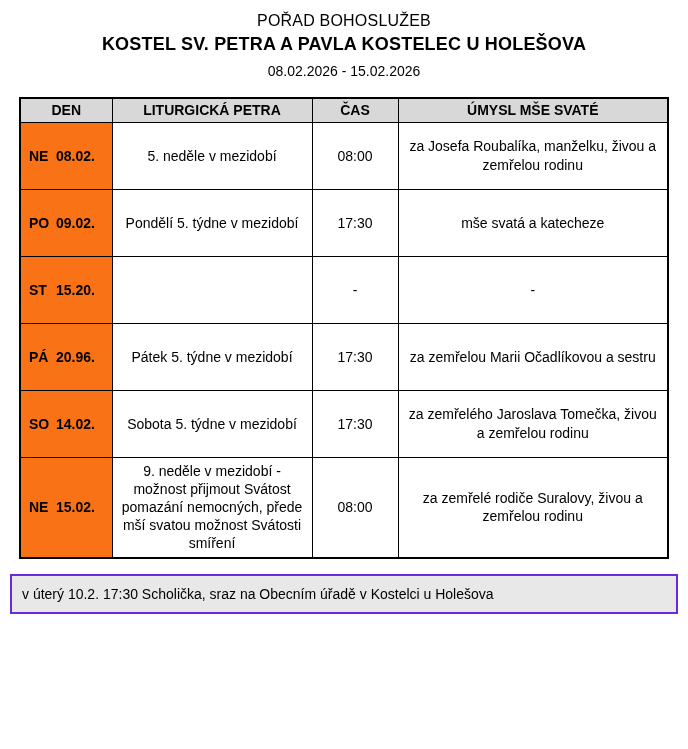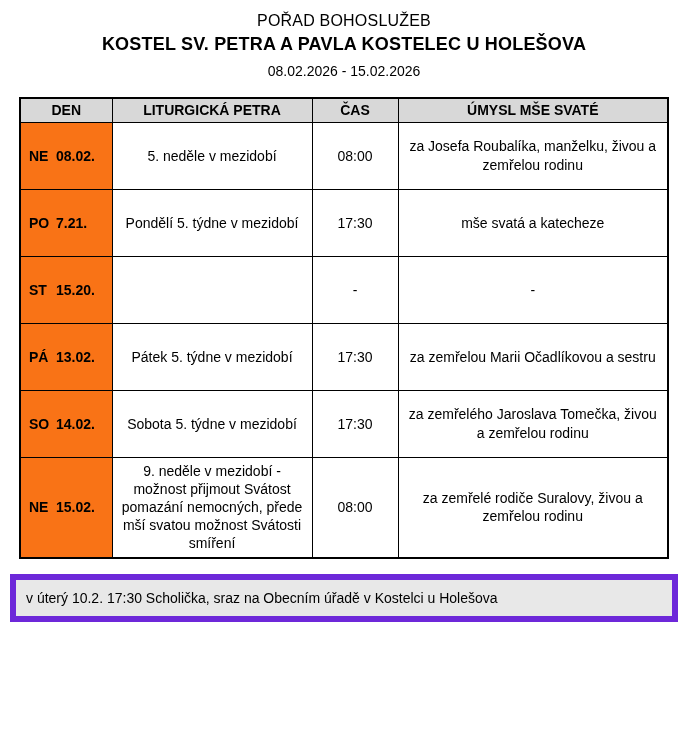--- a/index.html
+++ b/index.html
@@ -56,21 +56,21 @@
     font-weight: 700;
     text-align: left;
     white-space: nowrap;
   }
   .day-abbr { display: inline-block; min-width: 27px; }
 
   .footer-note {
     width: 668px;
     margin: 15px auto 7px;
     background: #e8e8e8;
-    border: 6px solid #6d28d9;
+    border: 2px solid #6d28d9;
     padding: 9px 10px;
     font-size: 14px;
     line-height: 1.3;
   }
 </style>
 </head>
 <body>
 
 <div class="page">
 
@@ -96,33 +96,33 @@
       </tr>
     </thead>
     <tbody>
       <tr>
         <td class="day-cell"><span class="day-abbr">NE</span><span>08.02.</span></td>
         <td>5. neděle v mezidobí</td>
         <td>08:00</td>
         <td>za Josefa Roubalíka, manželku, živou a zemřelou rodinu</td>
       </tr>
       <tr>
-        <td class="day-cell"><span class="day-abbr">PO</span><span>7.21.</span></td>
+        <td class="day-cell"><span class="day-abbr">PO</span><span>09.02.</span></td>
         <td>Pondělí 5. týdne v mezidobí</td>
         <td>17:30</td>
         <td>mše svatá a katecheze</td>
       </tr>
       <tr>
         <td class="day-cell"><span class="day-abbr">ST</span><span>15.20.</span></td>
         <td></td>
         <td>-</td>
         <td>-</td>
       </tr>
       <tr>
-        <td class="day-cell"><span class="day-abbr">PÁ</span><span>13.02.</span></td>
+        <td class="day-cell"><span class="day-abbr">PÁ</span><span>20.96.</span></td>
         <td>Pátek 5. týdne v mezidobí</td>
         <td>17:30</td>
         <td>za zemřelou Marii Očadlíkovou a sestru</td>
       </tr>
       <tr>
         <td class="day-cell"><span class="day-abbr">SO</span><span>14.02.</span></td>
         <td>Sobota 5. týdne v mezidobí</td>
         <td>17:30</td>
         <td>za zemřelého Jaroslava Tomečka, živou a zemřelou rodinu</td>
       </tr>

